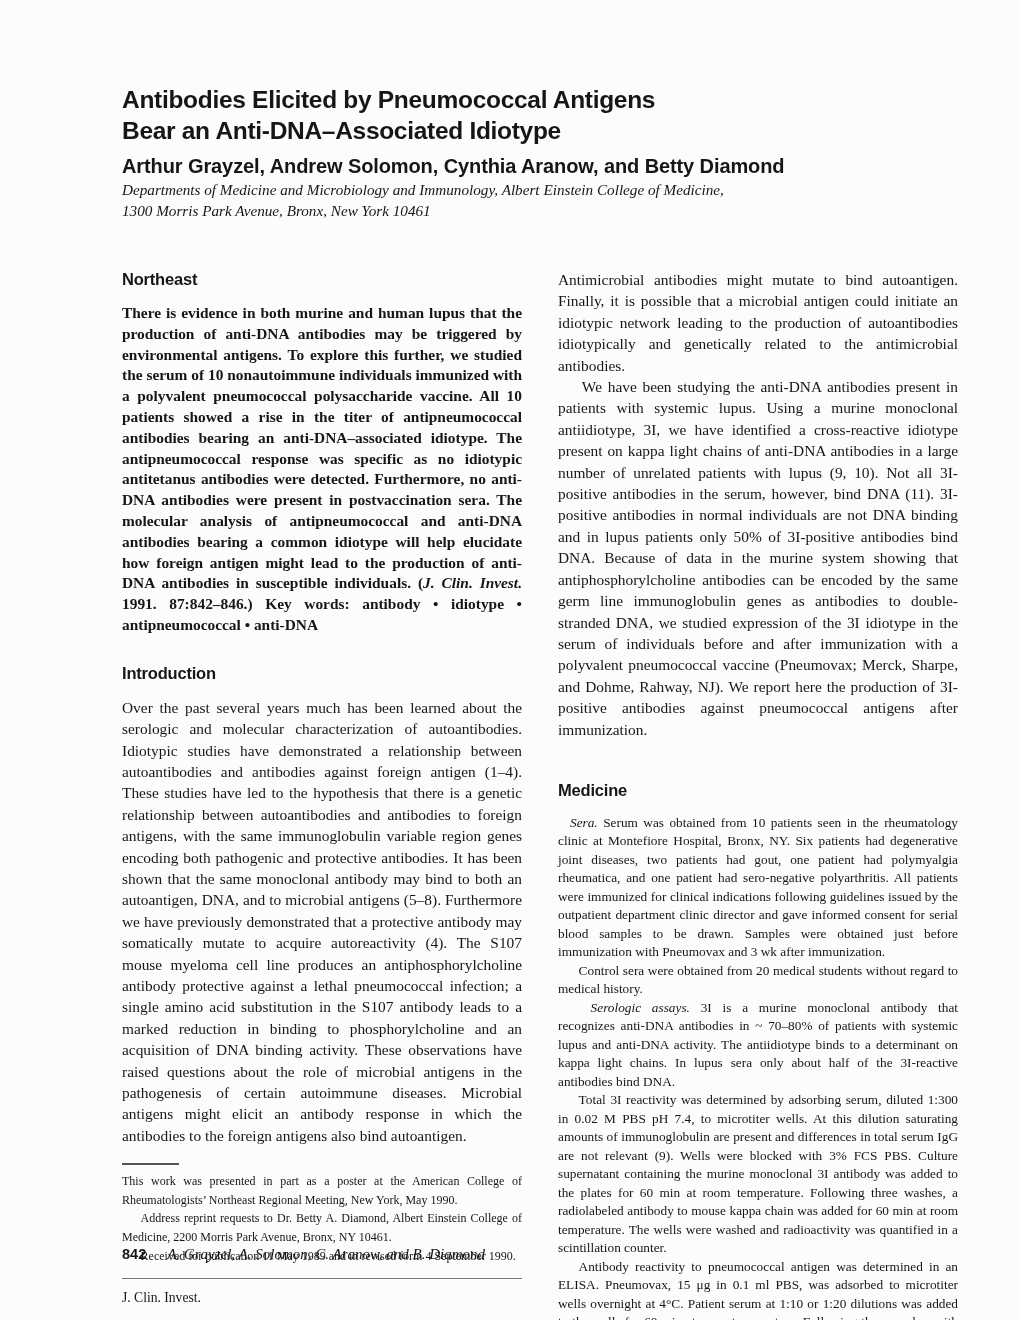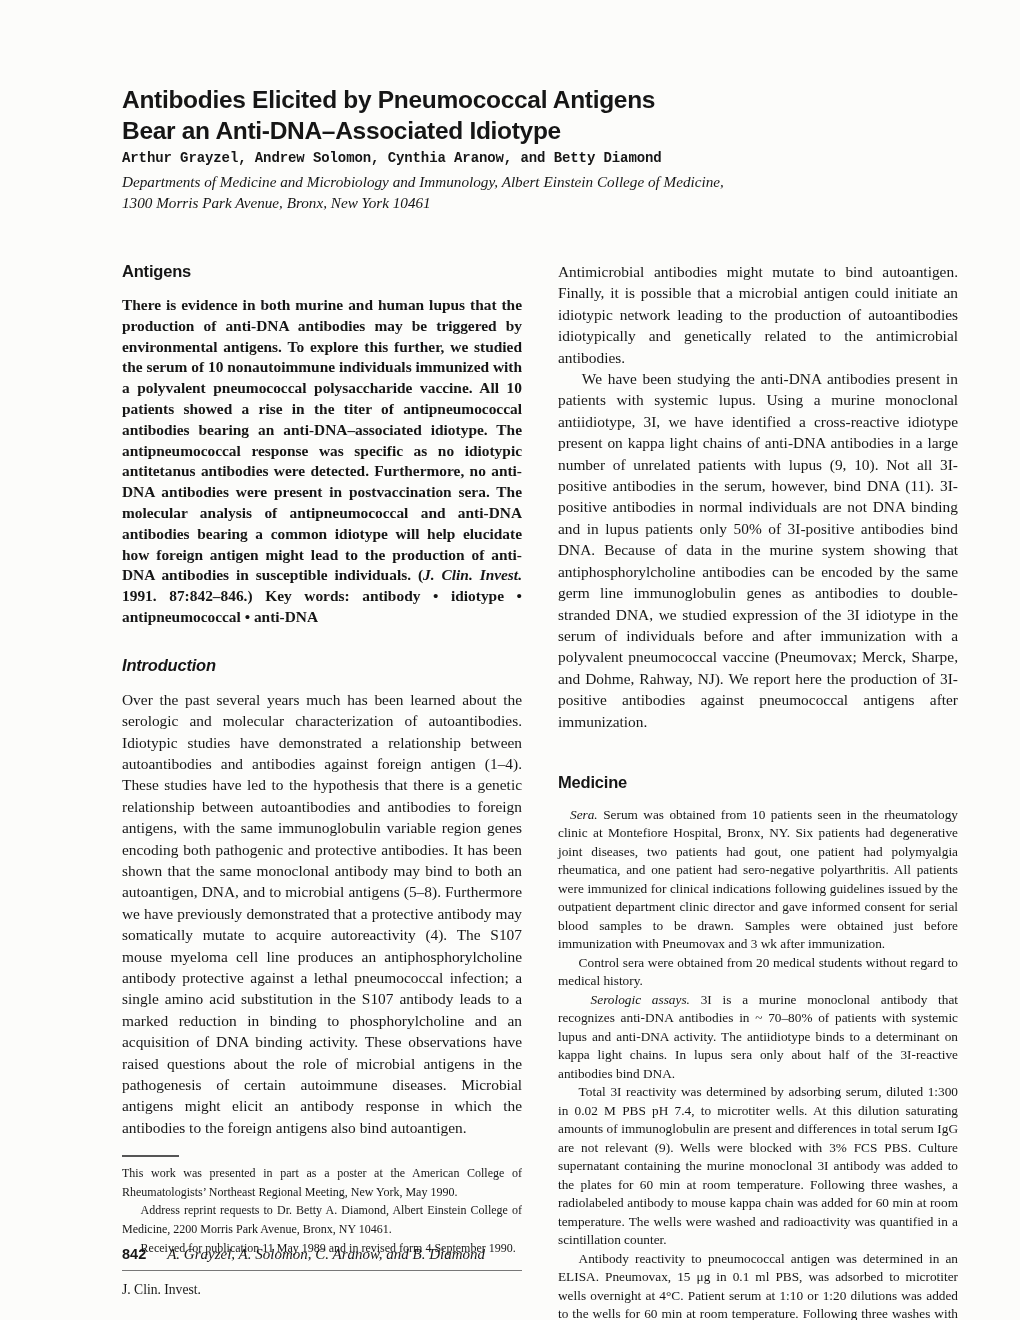--- a/index.html
+++ b/index.html
@@ -21,24 +21,24 @@
   
   .article-title {
     margin: 0;
     font-family: "Liberation Sans", sans-serif;
     font-weight: bold;
     font-size: 24.5px;
     line-height: 31px;
     letter-spacing: -0.3px;
   }
   .authors-line {
-    margin: 4px 0 0 0;
-    font-family: Liberation Mono, monospace;
+    margin: 12px 0 0 0;
+    font-family: Liberation Sans, sans-serif;
     font-weight: bold;
-    font-size: 14px;
+    font-size: 20px;
     line-height: 17px;
     letter-spacing: -0.1px;
   }
   .affiliation {
     margin: 4px 0 0 0;
     font-family: "Liberation Serif", serif;
     font-style: italic;
     font-size: 15.2px;
     line-height: 21px;
   }
@@ -55,21 +55,20 @@
   .section-heading {
     margin: 0;
     font-family: "Liberation Sans", sans-serif;
     font-weight: bold;
     font-size: 16.5px;
     line-height: 20px;
     letter-spacing: -0.2px;
   }
   .heading-gap {
     margin-top: 27px;
-    font-style: italic;
   }
   .body-text {
     margin: 14px 0 0 0;
     font-family: "Liberation Serif", serif;
     font-size: 15.4px;
     line-height: 21.4px;
     text-align: justify;
   }
   .abstract-text {
     font-weight: bold;
@@ -146,21 +145,21 @@
 
   <header>
     <h1 class="article-title"><span>Antibodies Elicited by Pneumococcal Antigens</span><br><span>Bear an Anti-DNA–Associated Idiotype</span></h1>
     <p class="authors-line">Arthur Grayzel, Andrew Solomon, Cynthia Aranow, and Betty Diamond</p>
     <p class="affiliation"><span>Departments of Medicine and Microbiology and Immunology, Albert Einstein College of Medicine,</span><br><span>1300 Morris Park Avenue, Bronx, New York 10461</span></p>
   </header>
 
   <div class="columns">
 
     <div class="col">
-      <h2 class="section-heading">Antigens</h2>
+      <h2 class="section-heading">Northeast</h2>
       <p class="body-text abstract-text"><span>There is evidence in both murine and human lupus that the production of anti-DNA antibodies may be triggered by environmental antigens. To explore this further, we studied the serum of 10 nonautoimmune individuals immunized with a polyvalent pneumococcal polysaccharide vaccine. All 10 patients showed a rise in the titer of antipneumococcal antibodies bearing an anti-DNA–associated idiotype. The antipneumococcal response was specific as no idiotypic antitetanus antibodies were detected. Furthermore, no anti-DNA antibodies were present in postvaccination sera. The molecular analysis of antipneumococcal and anti-DNA antibodies bearing a common idiotype will help elucidate how foreign antigen might lead to the production of anti-DNA antibodies in susceptible individuals. (</span><span class="cite-italic">J. Clin. Invest.</span><span> 1991. 87:842–846.) Key words: antibody • idiotype • antipneumococcal • anti-DNA</span></p>
 
       <h2 class="section-heading heading-gap">Introduction</h2>
       <p class="body-text">Over the past several years much has been learned about the serologic and molecular characterization of autoantibodies. Idiotypic studies have demonstrated a relationship between autoantibodies and antibodies against foreign antigen (1–4). These studies have led to the hypothesis that there is a genetic relationship between autoantibodies and antibodies to foreign antigens, with the same immunoglobulin variable region genes encoding both pathogenic and protective antibodies. It has been shown that the same monoclonal antibody may bind to both an autoantigen, DNA, and to microbial antigens (5–8). Furthermore we have previously demonstrated that a protective antibody may somatically mutate to acquire autoreactivity (4). The S107 mouse myeloma cell line produces an antiphosphorylcholine antibody protective against a lethal pneumococcal infection; a single amino acid substitution in the S107 antibody leads to a marked reduction in binding to phosphorylcholine and an acquisition of DNA binding activity. These observations have raised questions about the role of microbial antigens in the pathogenesis of certain autoimmune diseases. Microbial antigens might elicit an antibody response in which the antibodies to the foreign antigens also bind autoantigen.</p>
 
       <hr class="footnote-rule">
       <p class="footnote-text">This work was presented in part as a poster at the American College of Rheumatologists’ Northeast Regional Meeting, New York, May 1990.</p>
       <p class="footnote-text indent">Address reprint requests to Dr. Betty A. Diamond, Albert Einstein College of Medicine, 2200 Morris Park Avenue, Bronx, NY 10461.</p>
       <p class="footnote-text indent italic">Received for publication 11 May 1989 and in revised form 4 September 1990.</p>
 

